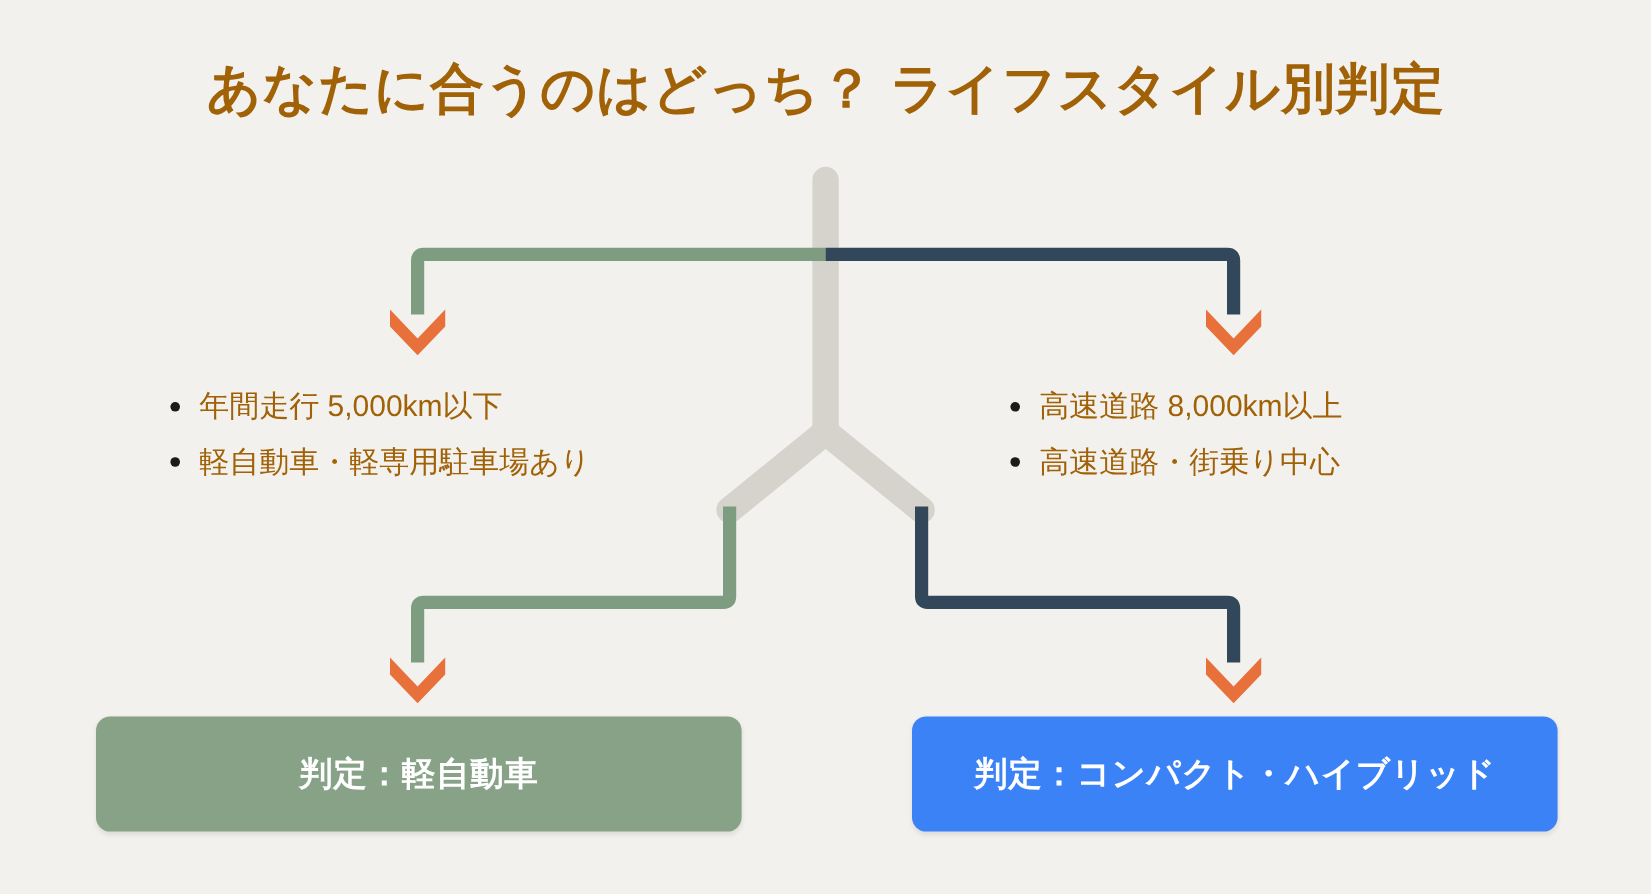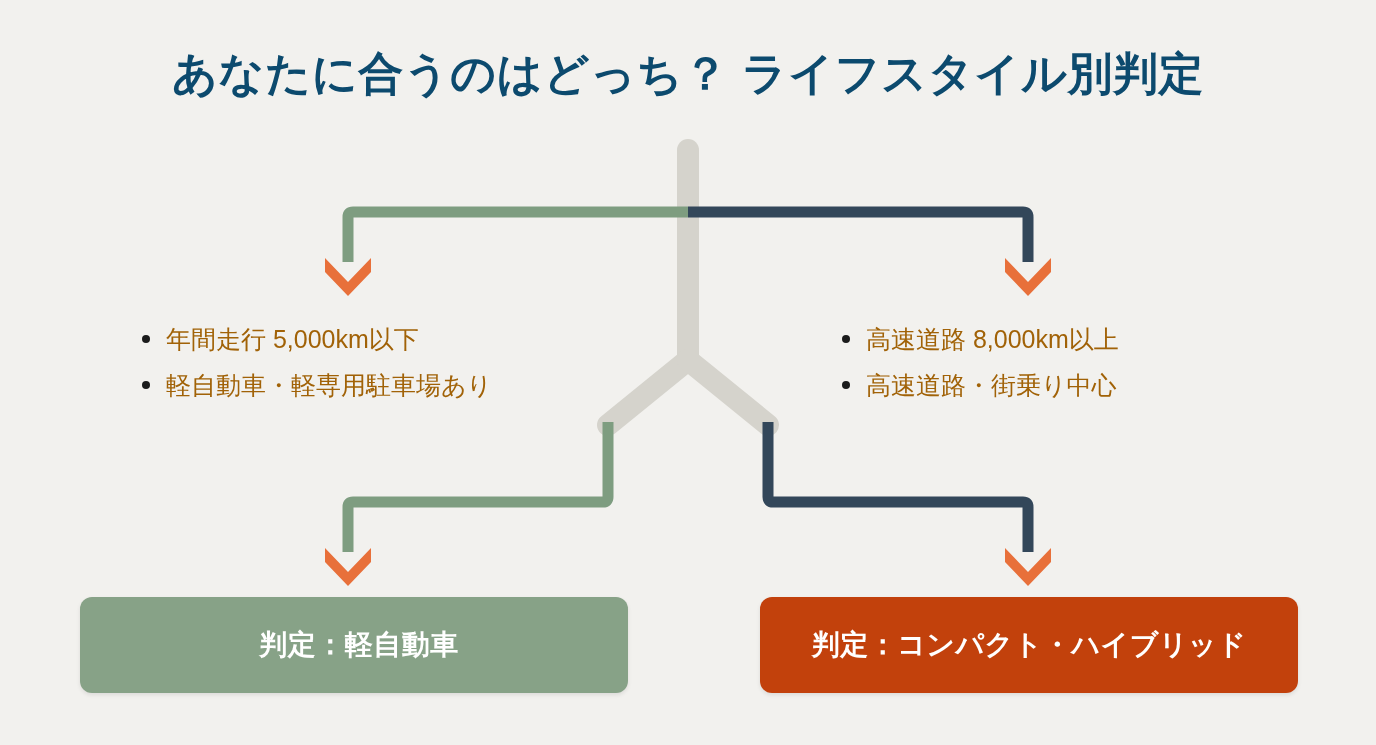--- a/index.html
+++ b/index.html
@@ -27,21 +27,21 @@
     height: 745px;
   }
   .title {
     position: absolute;
     left: 0;
     top: 44px;
     width: 1376px;
     text-align: center;
     font-size: 45px;
     font-weight: bold;
-    color: #0c4a6e;
+    color: #a16207;
     letter-spacing: 0.5px;
     white-space: nowrap;
   }
   .bullet-list {
     position: absolute;
     list-style: none;
     margin: 0;
     padding: 0;
   }
   .bullet-list.left  { left: 138px; top: 316px; }
@@ -75,27 +75,26 @@
     font-weight: bold;
     letter-spacing: 0.5px;
     white-space: nowrap;
     box-shadow: 0 2px 4px rgba(0,0,0,0.09);
   }
   .result-box.left {
     left: 80px;
     top: 597px;
     width: 538px;
     background: #87a287;
-    padding-left: 10px;
   }
   .result-box.right {
     left: 760px;
     top: 597px;
     width: 538px;
-    background: #c2410c;
+    background: #3b82f6;
   }
 </style>
 </head>
 <body>
 
 <div id="canvas">
 
   <svg id="flow-svg" viewBox="0 0 1376 745">
 
     <g>

